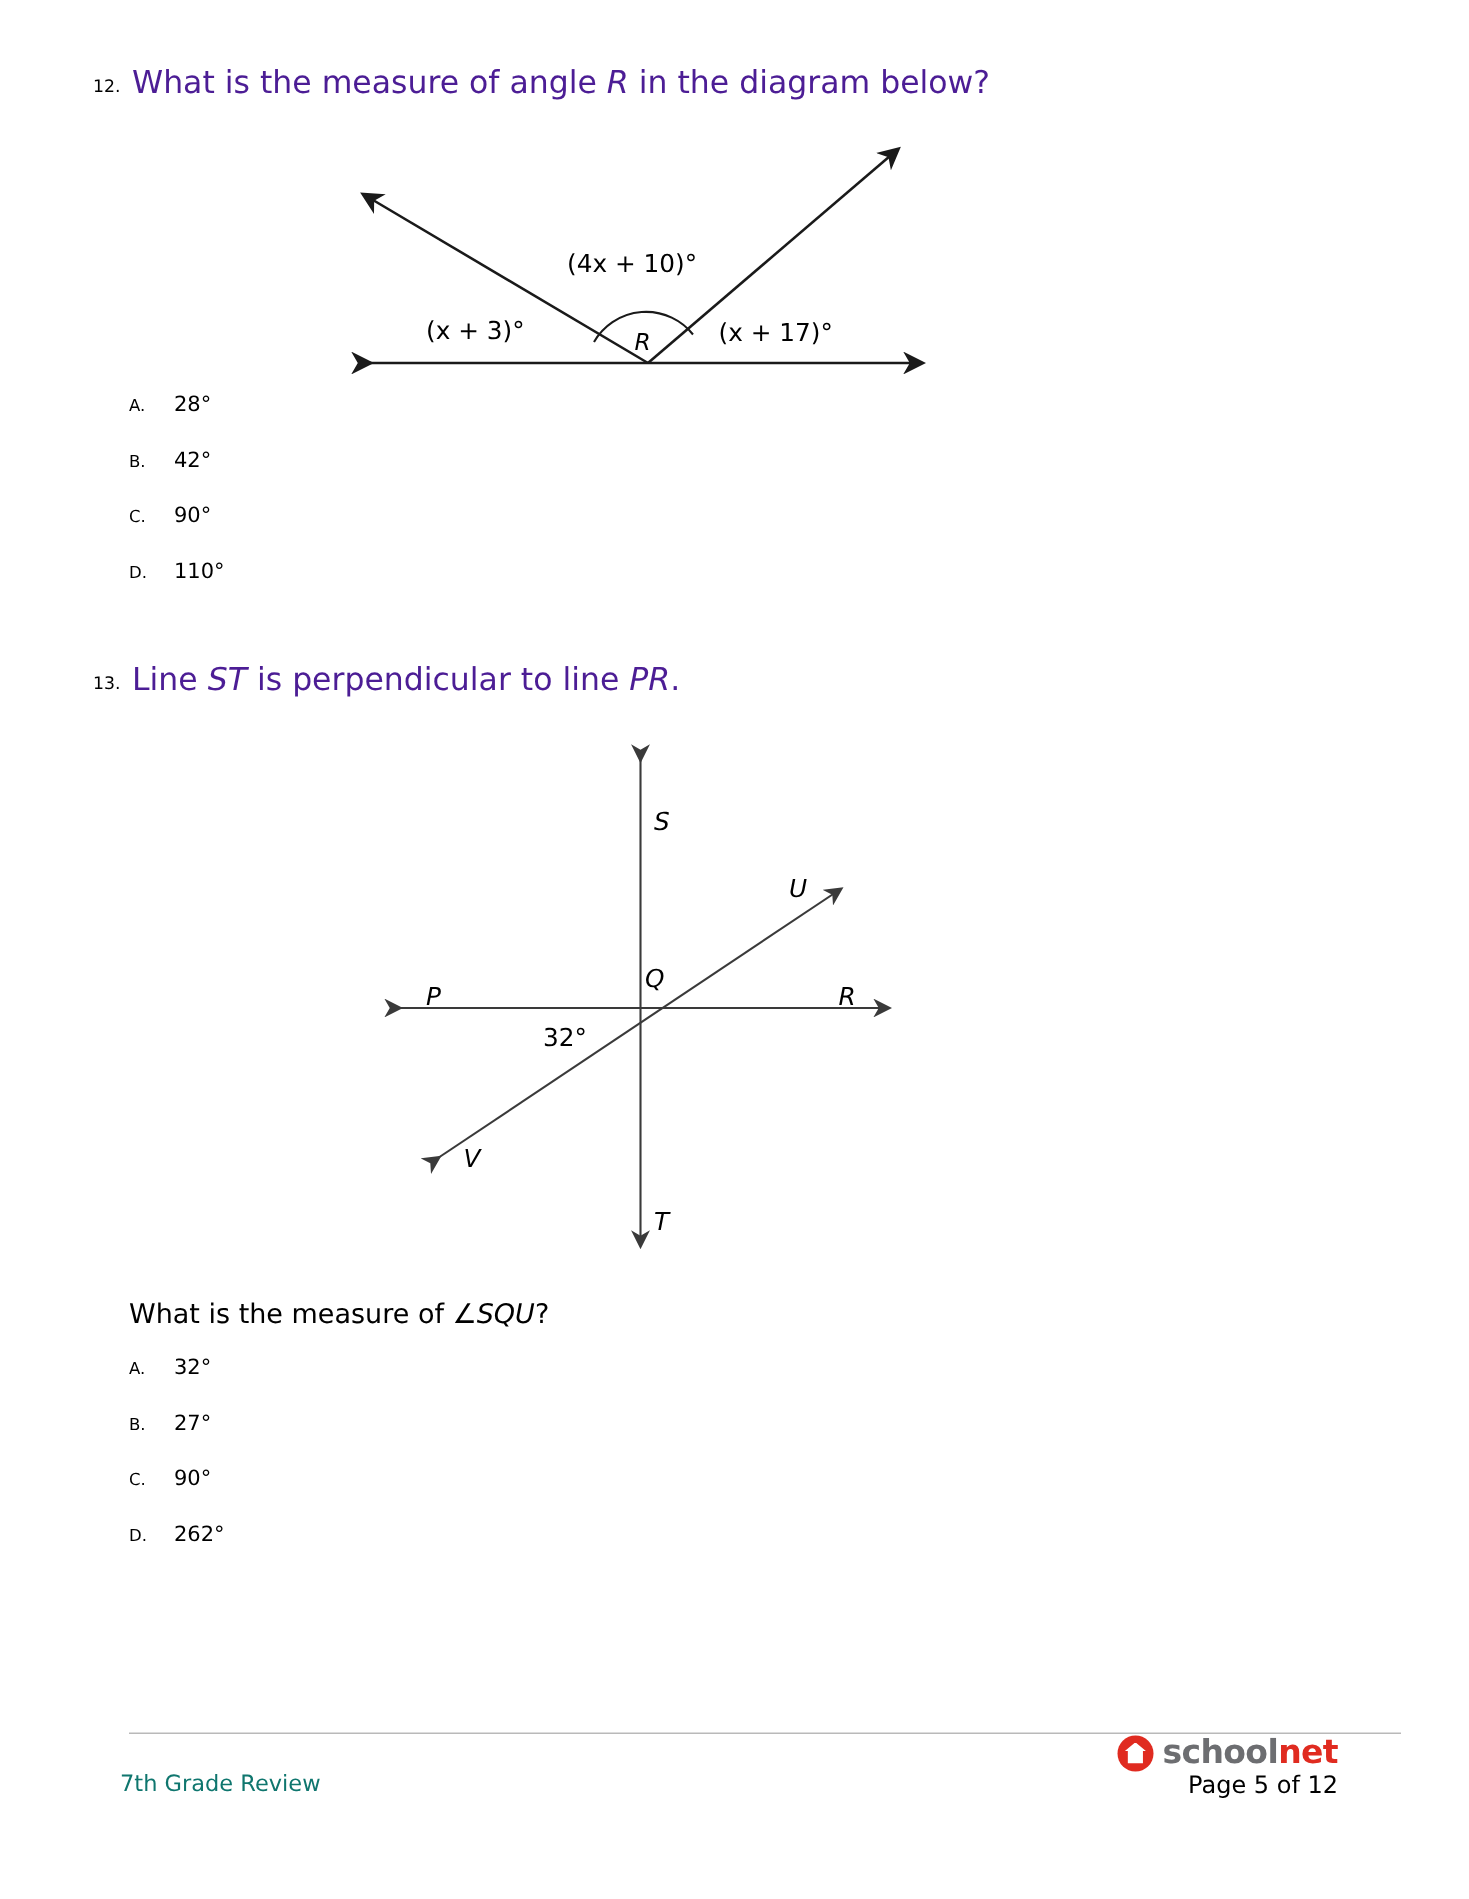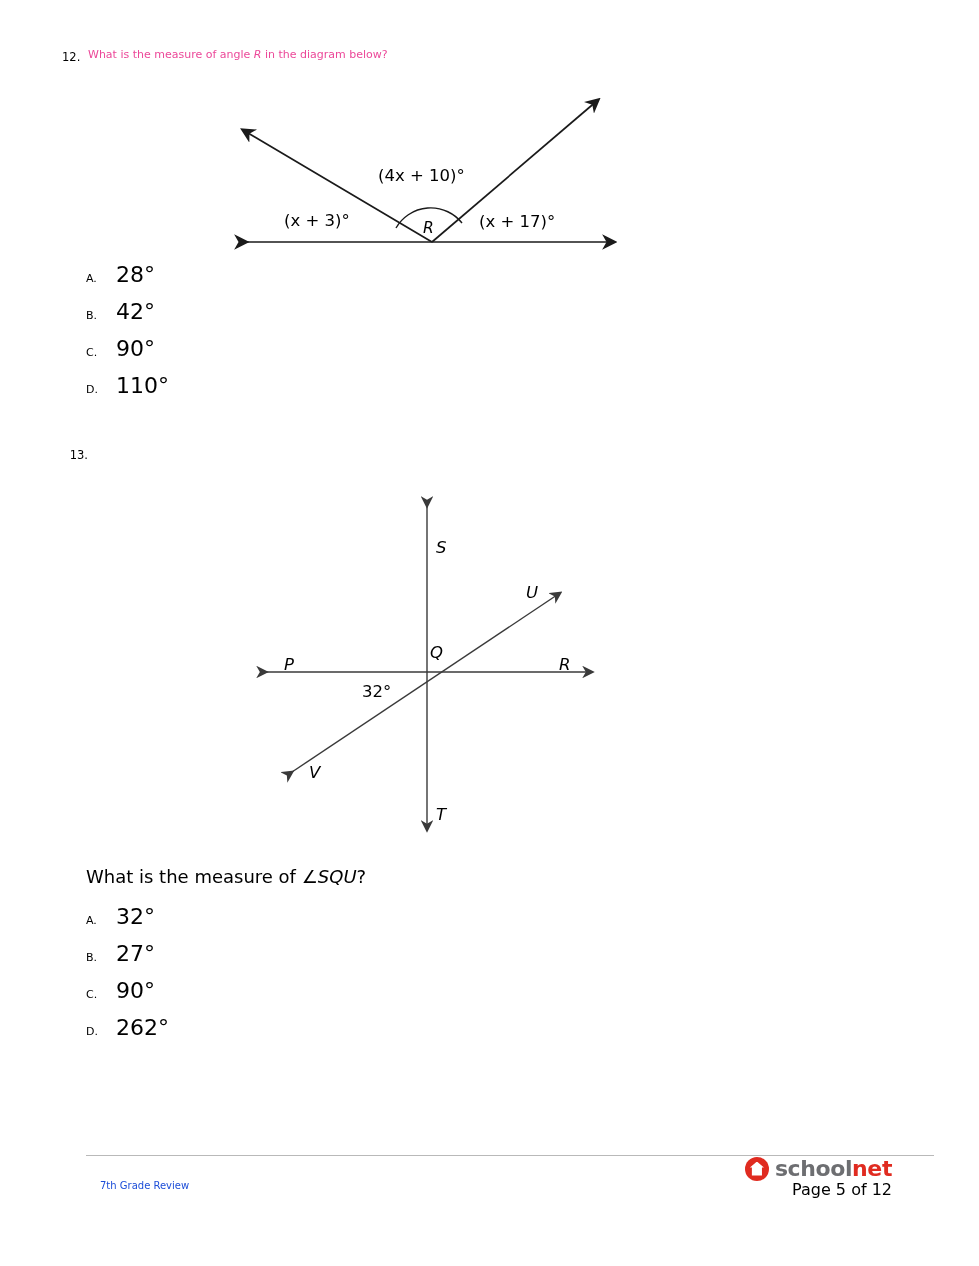--- a/index.html
+++ b/index.html
@@ -22,38 +22,38 @@
     height: 1266px;
   }
 
   
   .question {
     position: absolute;
     left: 62px;
     width: 860px;
   }
   #q12 { top: 44px; }
-  #q13 { top: 442px; text-align: right; }
+  #q13 { top: 442px; }
 
   .qhead {
     display: flex;
     align-items: flex-start;
   }
   .qnum {
     font-size: 11.5px;
     line-height: 12px;
     padding-top: 7px;
     width: 26px;
     flex: 0 0 26px;
     color: #000;
   }
   .qtext {
-    font-size: 11px;
+    font-size: 21px;
     line-height: 22px;
-    color: #ec4899;
+    color: #4c1d95;
   }
   .qtext i { font-style: italic; }
 
   
   .choices {
     position: absolute;
     left: 86px;
   }
   #q12choices { top: 262px; }
   #q13choices { top: 904px; }
@@ -63,21 +63,21 @@
     align-items: baseline;
     height: 37px;
   }
   .choice .letter {
     width: 30px;
     flex: 0 0 30px;
     font-size: 11px;
     color: #000;
   }
   .choice .ctext {
-    font-size: 22px;
+    font-size: 14px;
     color: #000;
   }
 
   
   .subprompt {
     position: absolute;
     left: 86px;
     top: 866px;
     font-size: 18px;
     color: #000;
@@ -99,24 +99,24 @@
   .footer-rule {
     position: absolute;
     left: 86px;
     top: 1155px;
     width: 848px;
     height: 1px;
     background: #b9b9b9;
   }
   .footer-left {
     position: absolute;
-    left: 100px;
+    left: 80px;
     top: 1180px;
-    font-size: 10px;
-    color: #1d4ed8;
+    font-size: 15px;
+    color: #0f766e;
   }
   .footer-right {
     position: absolute;
     right: 45px;
     top: 1180px;
     font-size: 16px;
     color: #000;
     text-align: right;
   }
   .brand {
@@ -203,20 +203,23 @@
     </div>
     <div class="choice">
       <span class="letter">D.</span>
       <span class="ctext">110°</span>
     </div>
   </div>
 
   <div class="question" id="q13">
     <div class="qhead">
       <div class="qnum">13.</div>
+      <div class="qtext">
+        <span>Line </span><i>ST</i><span> is perpendicular to line </span><i>PR</i><span>.</span>
+      </div>
     </div>
   </div>
 
   <div class="figure" id="fig13">
     <svg width="400" height="360" viewBox="0 0 400 360">
       <defs>
         <marker id="arrowEnd13" markerWidth="9" markerHeight="9" refX="7" refY="4.5" orient="auto">
           <path d="M0,0 L9,4.5 L0,9 L2.6,4.5 z" fill="#3a3a3a"></path>
         </marker>
       </defs>

